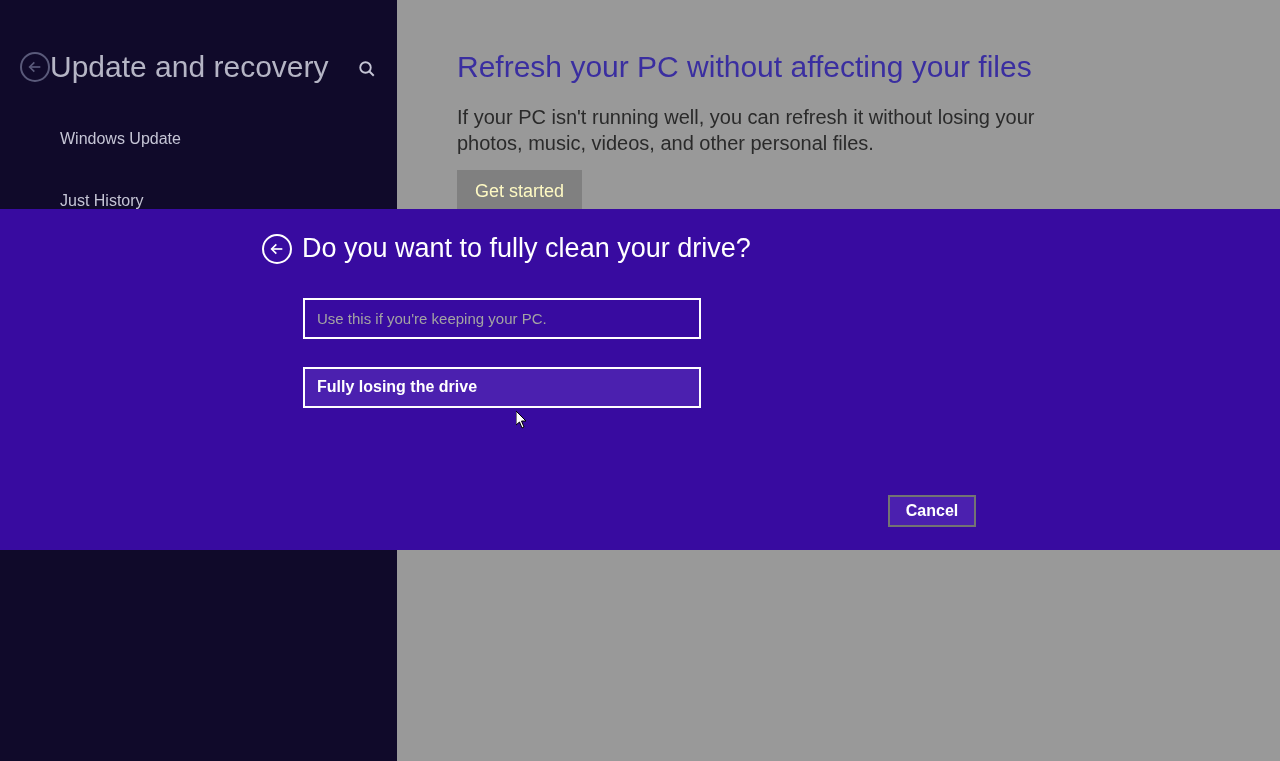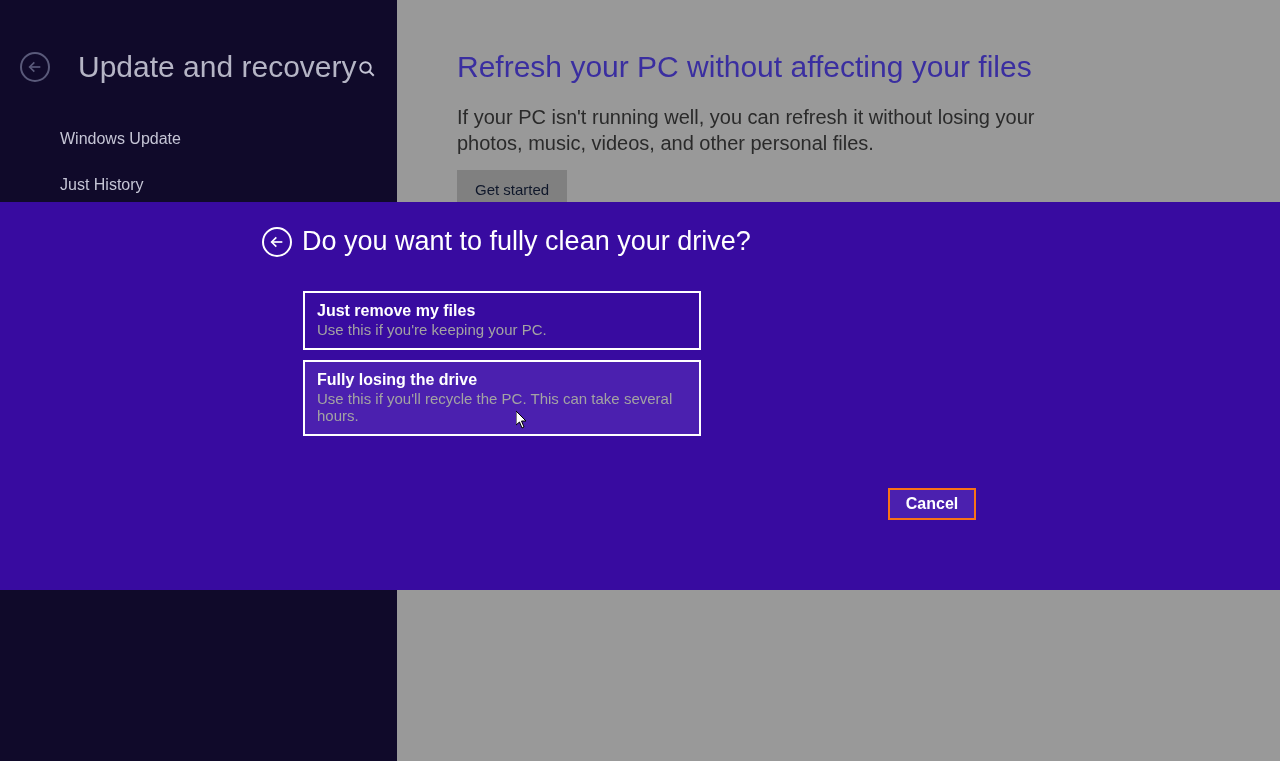--- a/index.html
+++ b/index.html
@@ -26,21 +26,21 @@
       right: 0;
       height: 761px;
       background: #999999;
     }
     .sidebar-header {
       position: absolute;
       left: 20px;
       top: 50px;
       display: flex;
       align-items: center;
-      gap: 28px;
+      gap: 0;
     }
     .back-circle {
       width: 30px;
       height: 30px;
       border: 2px solid #5a5a7a;
       border-radius: 50%;
       display: flex;
       align-items: center;
       justify-content: center;
       color: #5a5a7a;
@@ -59,21 +59,21 @@
       height: 18px;
       color: #c5c5d5;
     }
     .search-icon svg { width: 18px; height: 18px; }
     .sidebar-items {
       position: absolute;
       left: 60px;
       top: 130px;
       display: flex;
       flex-direction: column;
-      gap: 28px;
+      gap: 44px;
     }
     .sidebar-item {
       color: #c5c5d5;
       font-size: 16px;
       font-weight: 400;
     }
     .content-area {
       position: absolute;
       left: 457px;
       top: 50px;
@@ -87,33 +87,33 @@
     .content-desc {
       color: #2a2a2a;
       font-size: 20px;
       line-height: 1.3;
       max-width: 590px;
       margin-bottom: 14px;
     }
     .get-started-btn {
       display: inline-block;
       background: #808080;
-      color: #0f172a;
-      font-size: 15px;
+      color: #fef9c3;
+      font-size: 18px;
       padding: 11px 18px;
       border: none;
       font-family: inherit;
     }
     
     .modal {
       position: absolute;
       left: 0;
-      top: 202px;
+      top: 209px;
       width: 1280px;
-      height: 388px;
+      height: 341px;
       background: #380ba0;
       color: #ffffff;
     }
     .modal-header {
       position: absolute;
       left: 262px;
       top: 24px;
       display: flex;
       align-items: center;
       gap: 10px;
@@ -154,21 +154,21 @@
       font-size: 15px;
       color: #a3a3a3;
       margin-top: 1px;
     }
     .cancel-btn {
       position: absolute;
       left: 888px;
       top: 286px;
       width: 88px;
       height: 32px;
-      border: 2px solid #f97316;
+      border: 2px solid #737373;
       background: #4b20af;
       color: #ffffff;
       font-size: 16px;
       font-weight: 600;
       font-family: inherit;
       display: flex;
       align-items: center;
       justify-content: center;
     }
     .cursor {
@@ -219,27 +219,25 @@
     <div class="modal-back">
       <svg viewBox="0 0 24 24" fill="none" stroke="#ffffff" stroke-width="2.5">
         <line x1="20" y1="12" x2="4" y2="12"></line>
         <polyline points="11,5 4,12 11,19"></polyline>
       </svg>
     </div>
     <div class="modal-title">Do you want to fully clean your drive?</div>
   </div>
 
   <div class="option-box first">
-    <div class="option-title">Just remove my files</div>
     <div class="option-desc">Use this if you're keeping your PC.</div>
   </div>
 
   <div class="option-box second">
     <div class="option-title">Fully losing the drive</div>
-    <div class="option-desc">Use this if you'll recycle the PC. This can take several hours.</div>
   </div>
 
   <button class="cancel-btn">Cancel</button>
 </div>
 
 <svg class="cursor" viewBox="0 0 14 18">
   <path d="M0 0 L0 14 L3.5 11 L6 17 L8 16 L5.5 10 L10 10 Z" fill="#ffffff" stroke="#000000" stroke-width="1"></path>
 </svg>
 
 </body></html>

